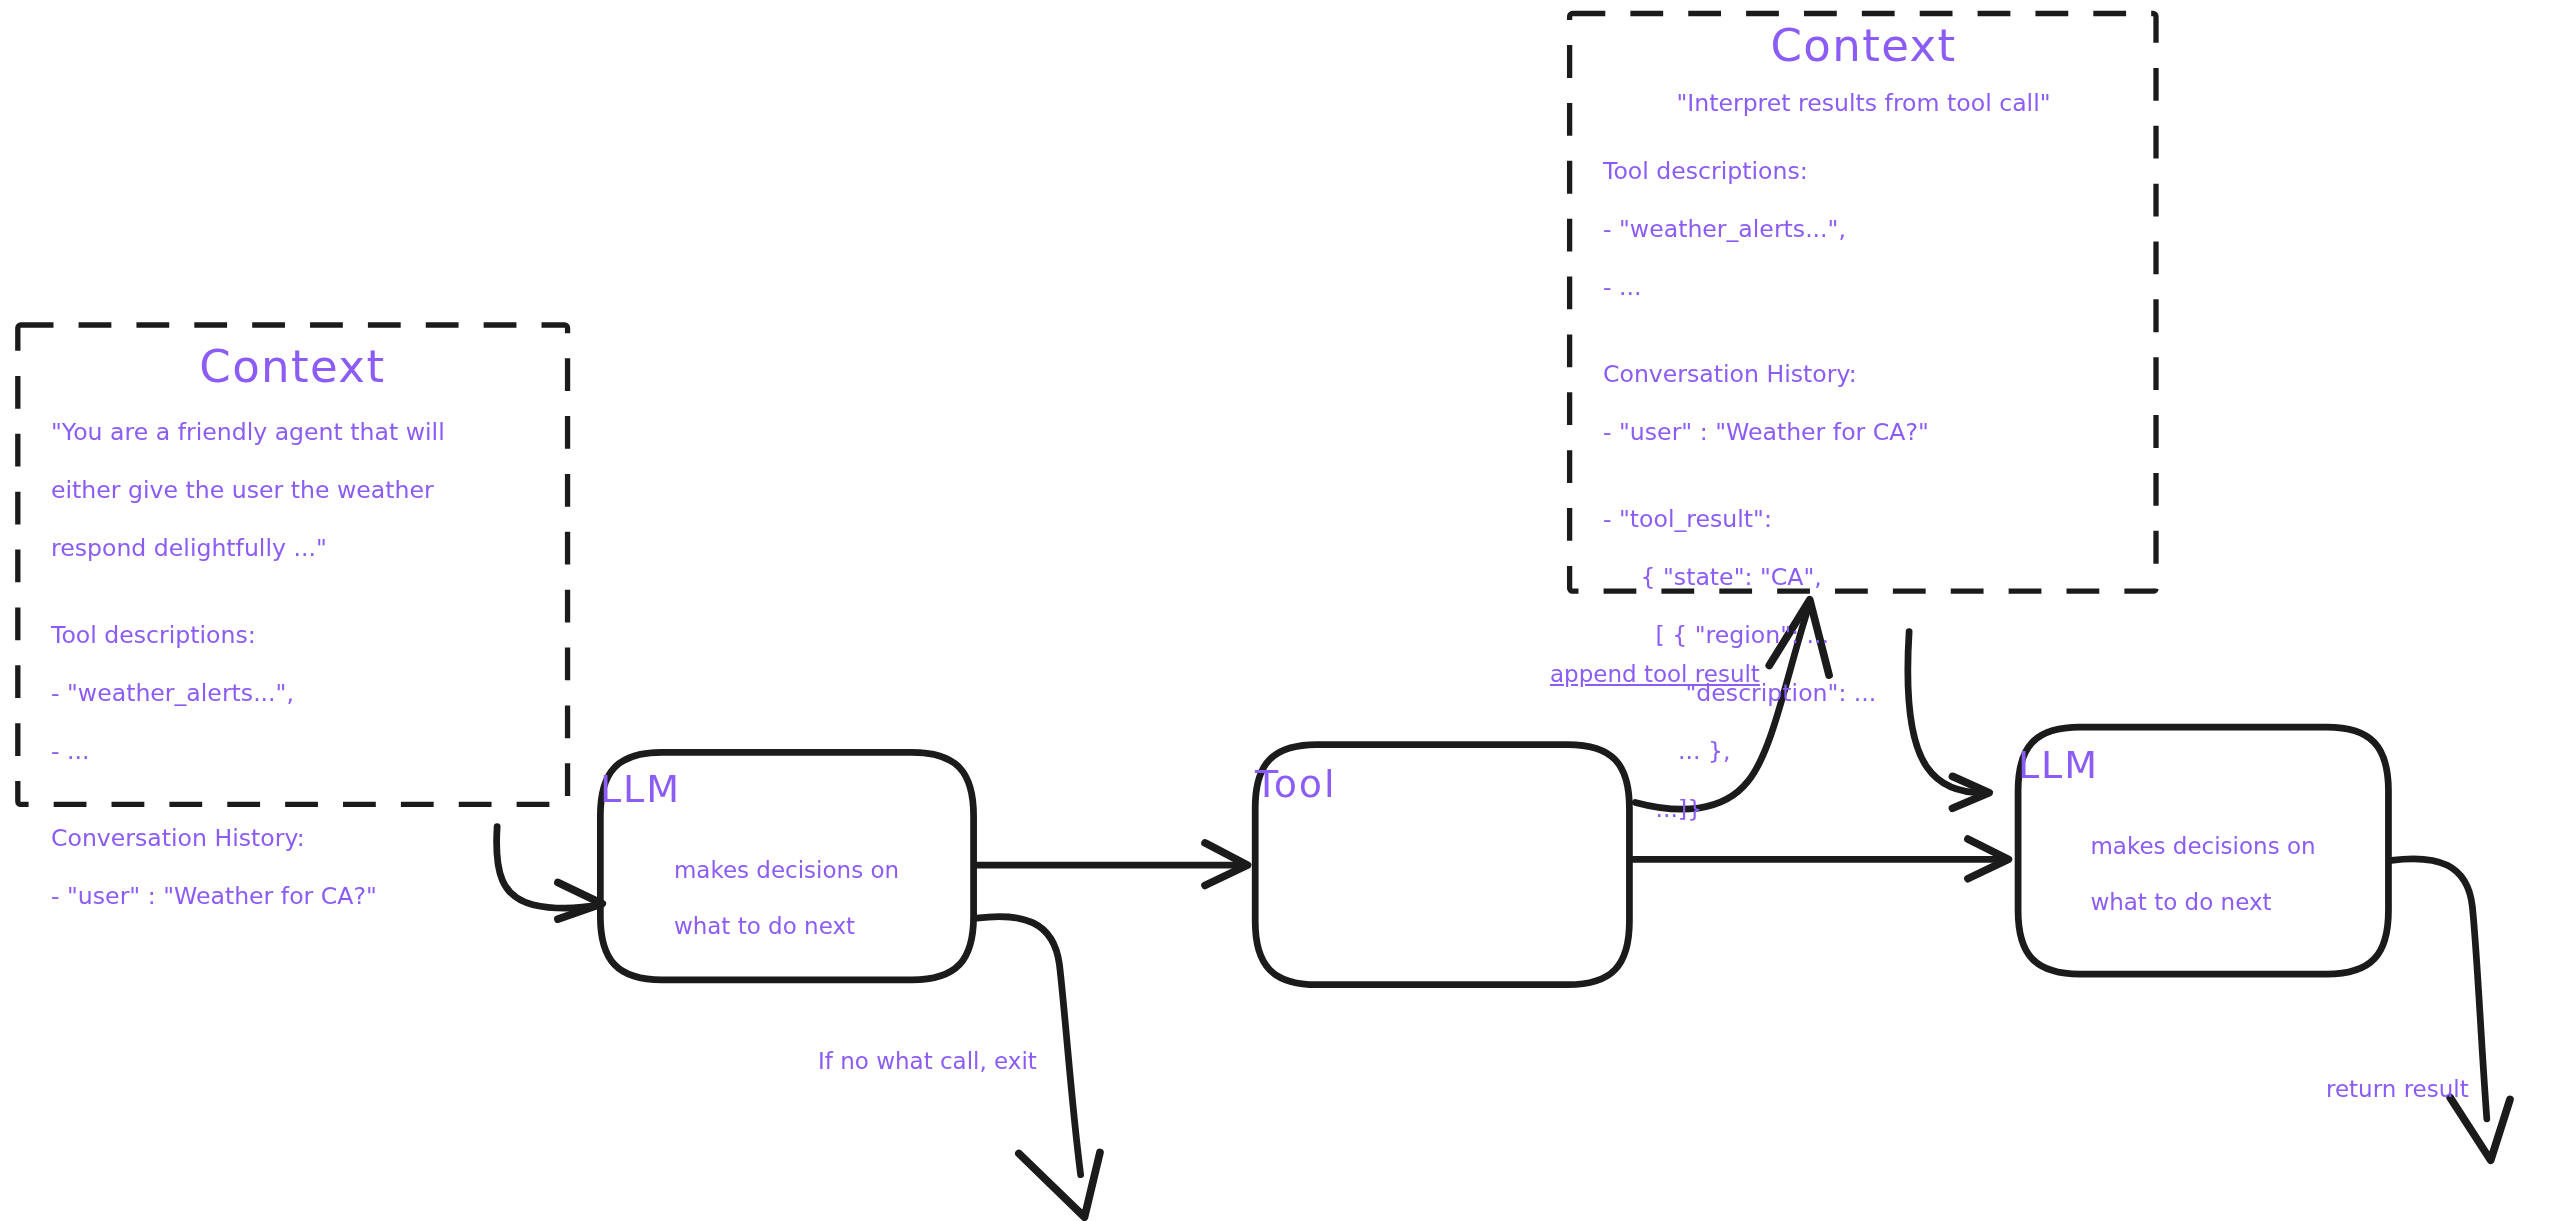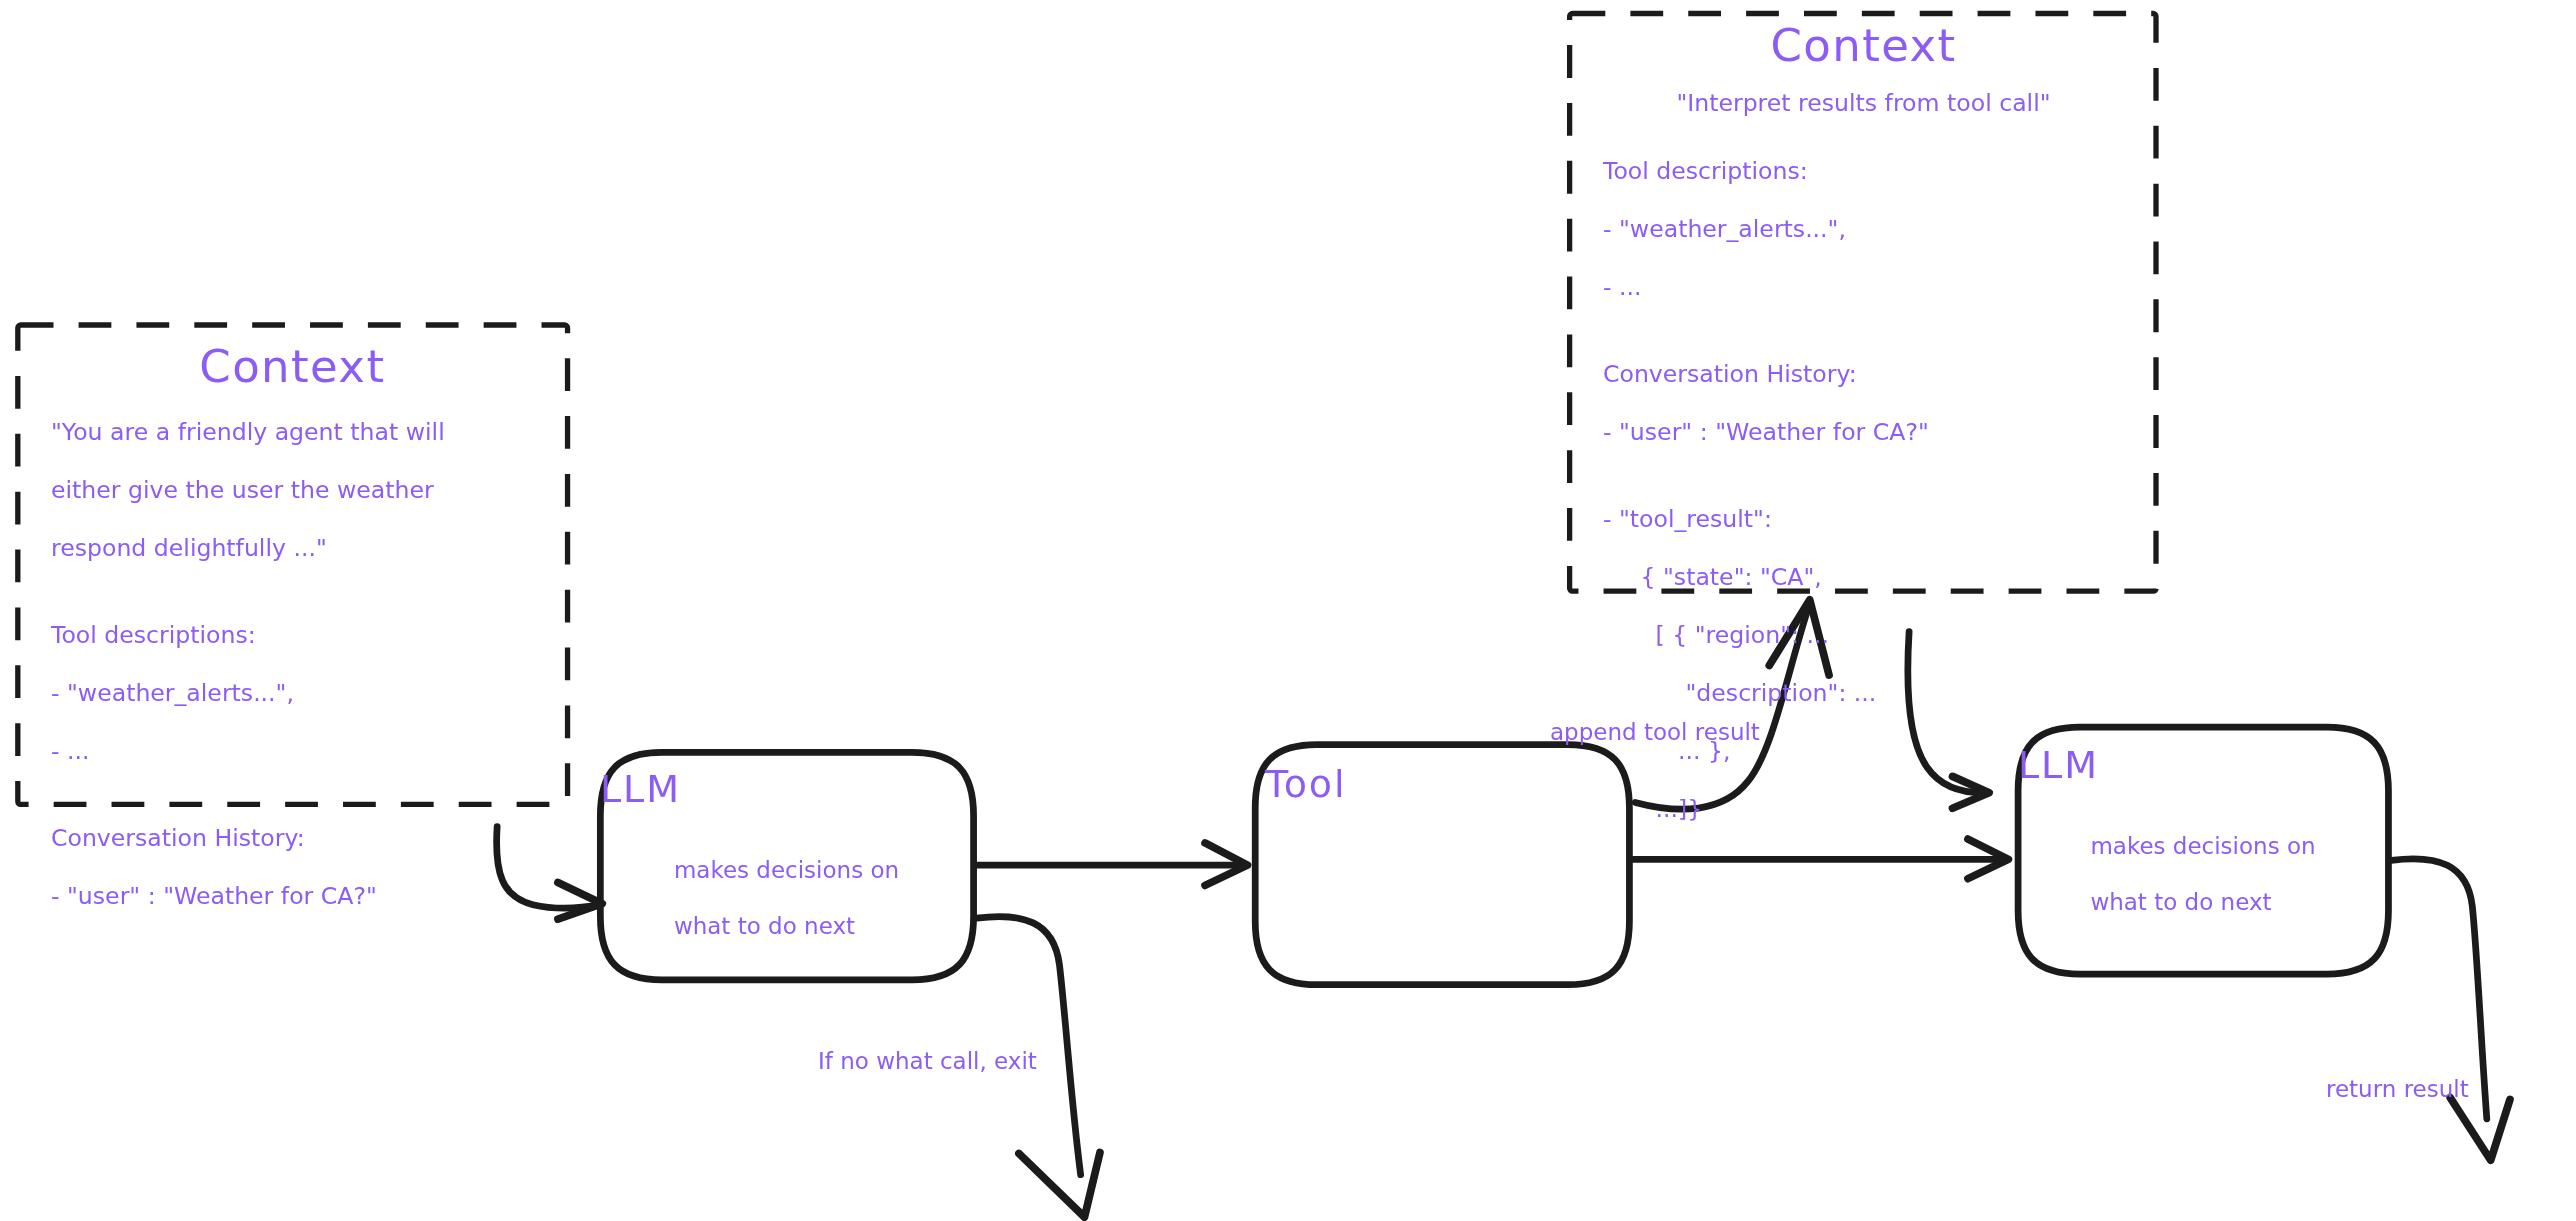--- a/index.html
+++ b/index.html
@@ -211,29 +211,29 @@
 <span style="display: block;">          ... },</span>
 <span style="display: block;">       ...]}</span></div>
 
   <div class="node-wrap" style="left:600px; top:767px; width:373px; height:213px;">
     <div class="txt node-title" style="position:relative; left:0; top:0;">LLM</div>
     <div class="txt node-sub" style="position:relative; left:0; top:45px;"><span style="display: block;">makes decisions on</span>
 <span style="display: block;">what to do next</span></div>
   </div>
 
   <div class="node-wrap" style="left:1255px; top:762px; width:374px; height:223px;">
-    <div class="txt node-title" style="position:relative; left:10px; top:0;">Tool</div>
+    <div class="txt node-title" style="position:relative; left:0; top:0;">Tool</div>
   </div>
 
   <div class="node-wrap" style="left:2018px; top:743px; width:370px; height:232px;">
     <div class="txt node-title" style="position:relative; left:0; top:0;">LLM</div>
     <div class="txt node-sub" style="position:relative; left:0; top:45px;"><span style="display: block;">makes decisions on</span>
 <span style="display: block;">what to do next</span></div>
   </div>
 
-  <div class="txt edge-label" style="left:1550px; top:719px;">append tool result</div>
+  <div class="txt edge-label" style="left:1550px; top:661px;text-decoration:underline;">append tool result</div>
 
   <div class="txt edge-label" style="left:818px; top:1048px;">If no what call, exit</div>
 
   <div class="txt edge-label" style="left:2326px; top:1038px;margin-top:38px;">return result</div>
 
 </div>
 
 
 </body></html>

